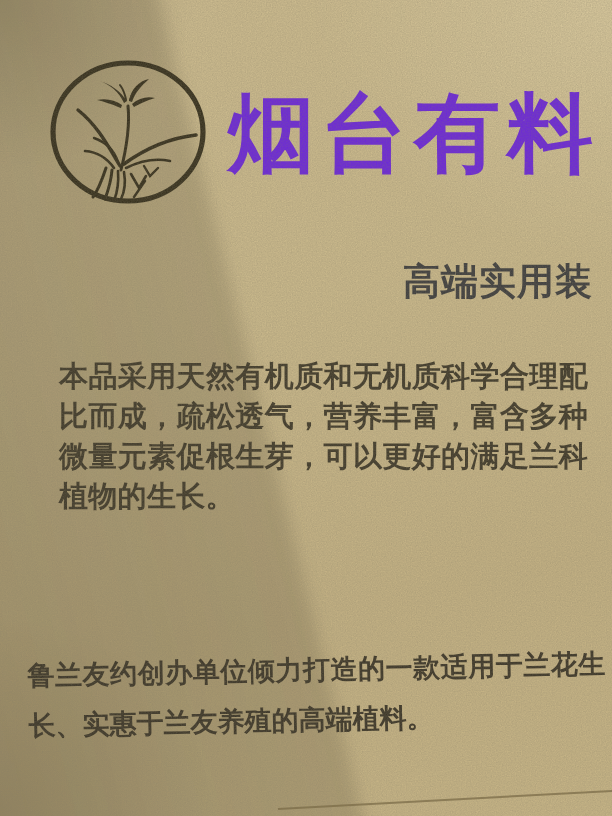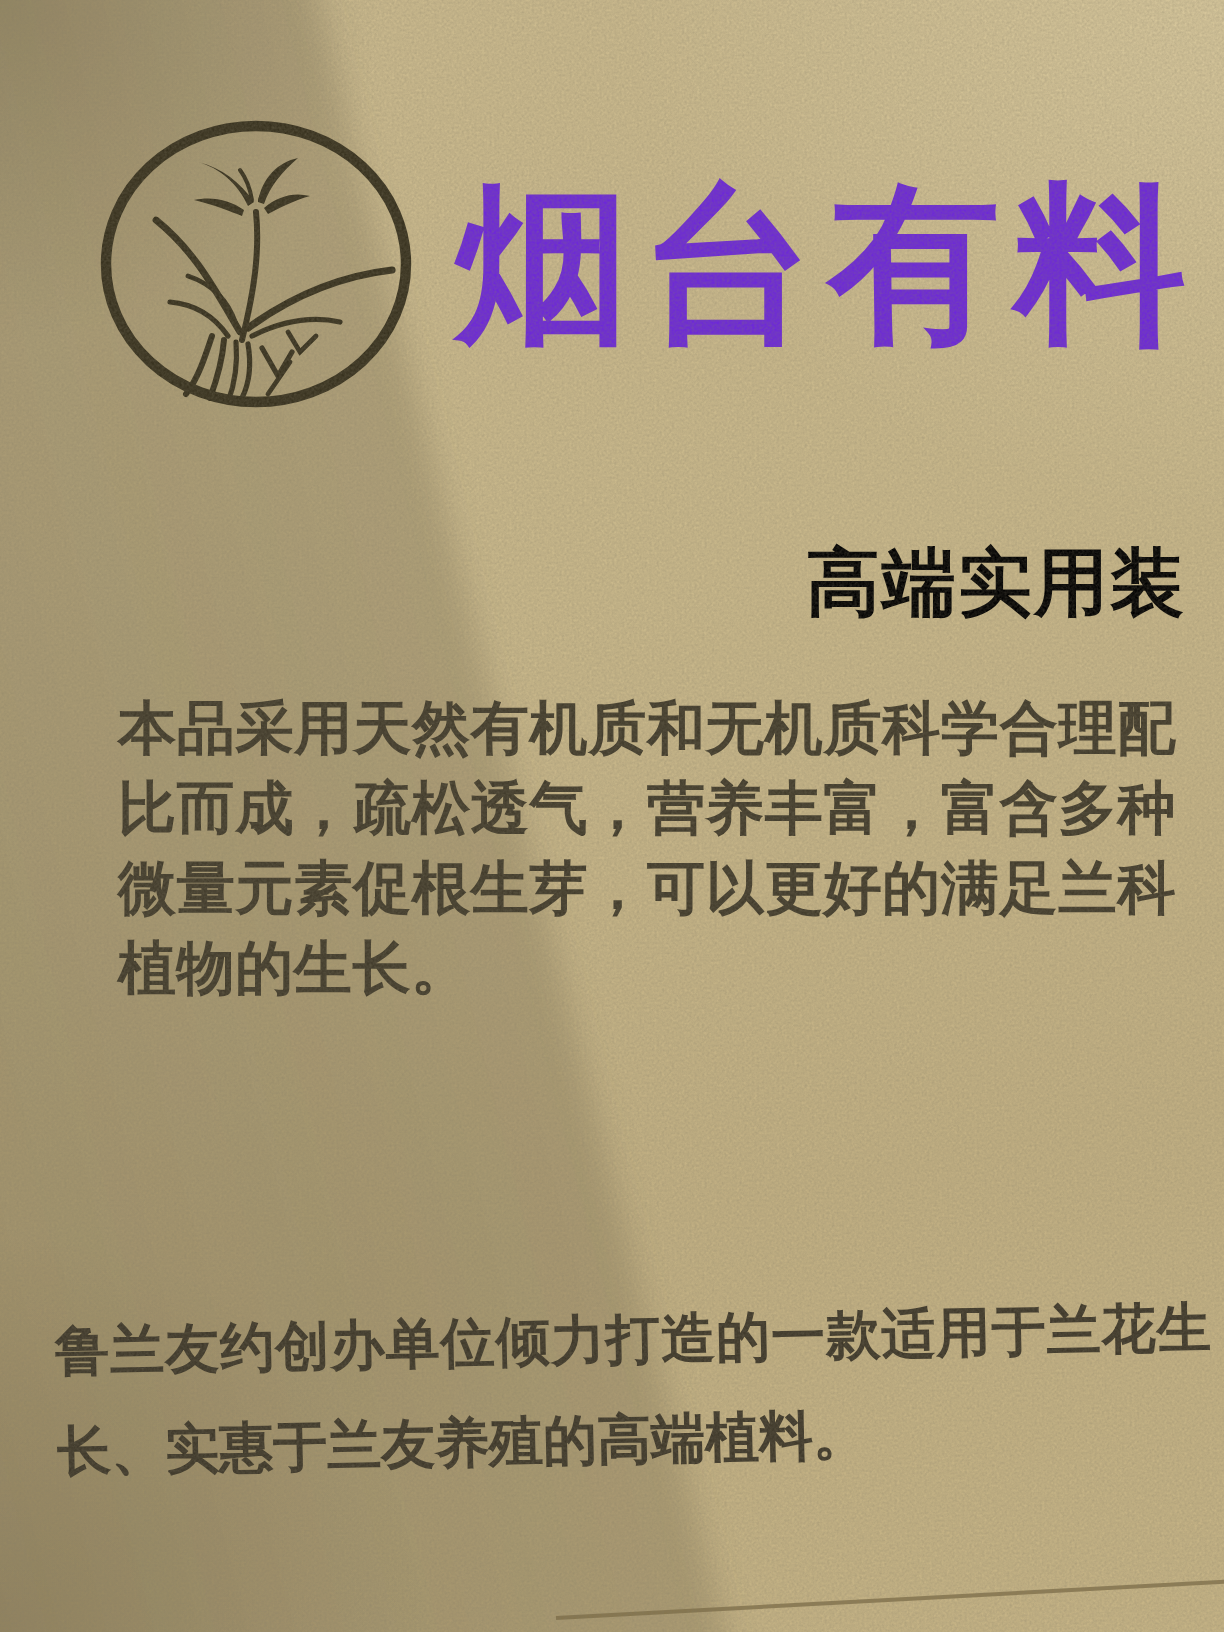--- a/index.html
+++ b/index.html
@@ -47,26 +47,26 @@
     transform-origin:left center;
   }
   .grain{position:absolute;inset:0;pointer-events:none;opacity:.55;}
   .logo{position:absolute;left:48px;top:58px;}
   .brand-title{
     position:absolute;left:228px;top:88px;
     font-size:86px;line-height:90px;font-weight:900;
     letter-spacing:7px;color:#6d28d9;white-space:nowrap;
   }
   .grade-badge{
-    position:absolute;right:19px;top:272px;
+    position:absolute;right:19px;top:262px;
     font-size:37px;line-height:40px;font-weight:800;
-    letter-spacing:1px;color:#000000;white-space:nowrap;
+    letter-spacing:1px;color:#404040;white-space:nowrap;
   }
   .description-text{
-    position:absolute;left:59px;top:345px;width:529px;
+    position:absolute;left:59px;top:356px;width:529px;
     font-size:29px;line-height:40px;font-weight:700;
     color:#423c2c;
     text-align:justify;text-align-last:left;
     word-break:break-all;letter-spacing:0.3px;
   }
   .footer-note{
     position:absolute;left:27px;top:651px;width:578px;
     font-size:27px;line-height:50px;font-weight:700;
     color:#3e382a;
     text-align:justify;text-align-last:left;

